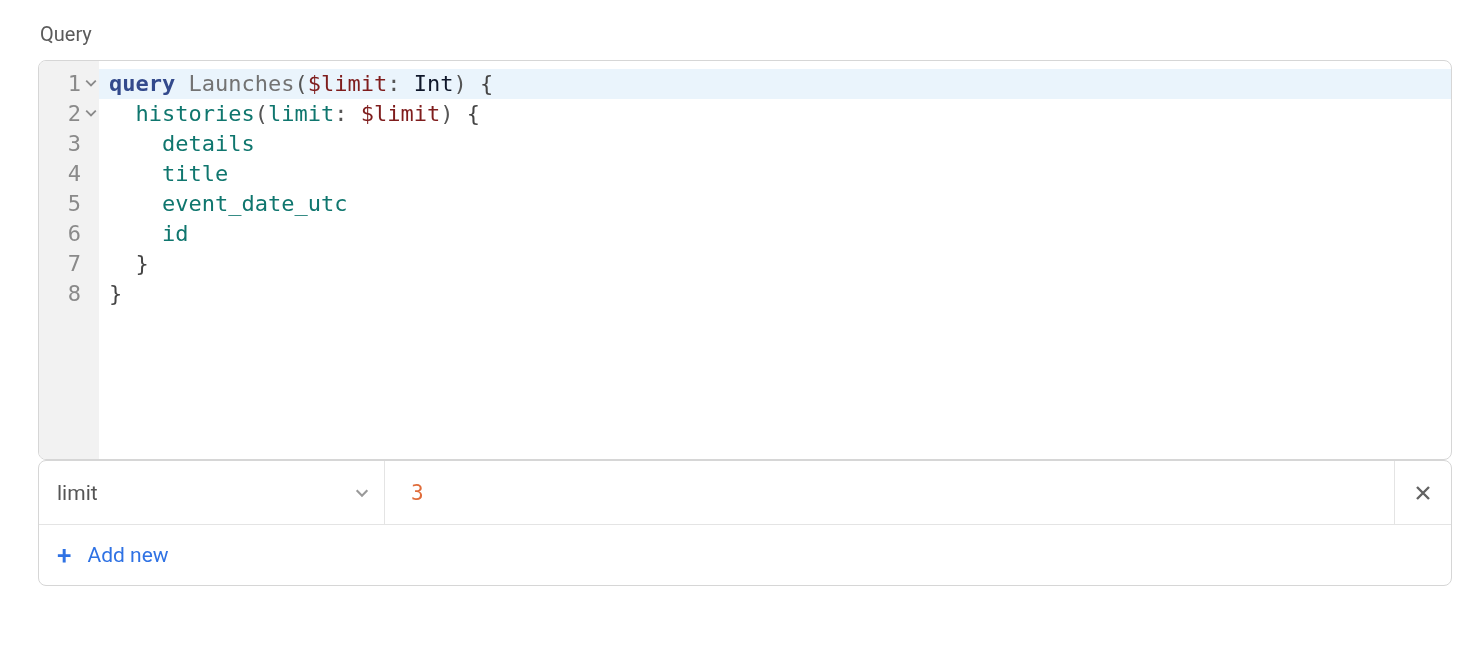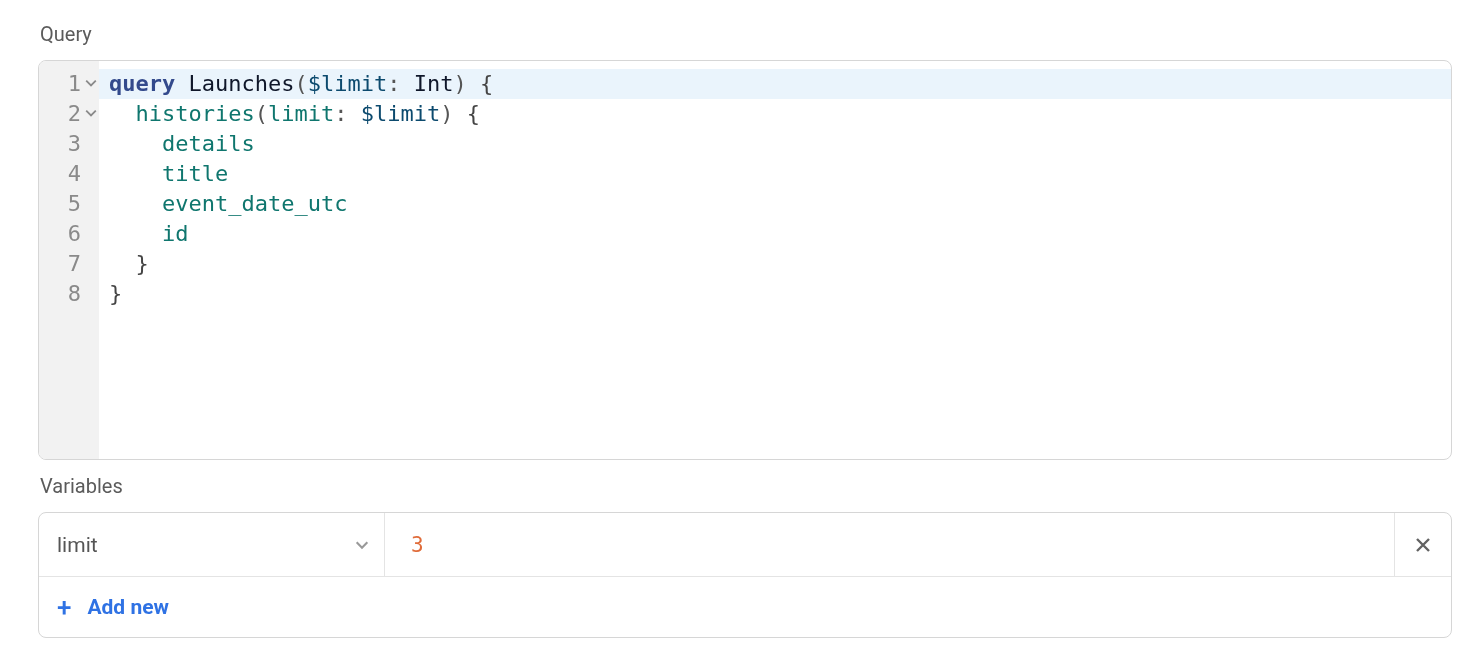--- a/index.html
+++ b/index.html
@@ -61,23 +61,23 @@
   }
   .code-line {
     height: 30px;
     line-height: 30px;
     padding-left: 10px;
   }
   .code-line.highlight {
     background: #eaf4fc;
   }
   .tok-keyword  { color: #334a8c; font-weight: 600; }
-  .tok-defname  { color: #0f172a; }
+  .tok-defname  { color: #737373; }
   .tok-punc     { color: #555; }
-  .tok-var      { color: #0c4a6e; }
+  .tok-var      { color: #7f1d1d; }
   .tok-type     { color: #0f172a; }
   .tok-field    { color: #0f766e; }
   .tok-brace    { color: #444; }
 
   
   .vars-box {
     border: 1px solid #d6d6d6;
     border-radius: 8px;
     overflow: hidden;
   }
@@ -138,21 +138,21 @@
     color: #2f72e4;
     cursor: pointer;
   }
   .add-row .plus {
     font-size: 26px;
     font-weight: 500;
     line-height: 1;
   }
   .add-row .label {
     font-size: 21px;
-    font-weight: 700;
+    font-weight: 400;
   }
   svg { display: block; }
 </style>
 </head>
 <body>
 
 <div class="panel">
 
   <div class="section-label">Query</div>
 
@@ -167,21 +167,20 @@
         <div class="gutter-line">3</div>
         <div class="gutter-line">4</div>
         <div class="gutter-line">5</div>
         <div class="gutter-line">6</div>
         <div class="gutter-line">7</div>
         <div class="gutter-line">8</div>
       </div>
     <div class="code-area" id="code"><div class="code-line highlight"><span class="tok-keyword">query</span><span> </span><span class="tok-defname">Launches</span><span class="tok-punc">(</span><span class="tok-var">$limit</span><span class="tok-punc">: </span><span class="tok-type">Int</span><span class="tok-punc">)</span><span> </span><span class="tok-brace">{</span></div><div class="code-line"><span>  </span><span class="tok-field">histories</span><span class="tok-punc">(</span><span class="tok-field">limit</span><span class="tok-punc">: </span><span class="tok-var">$limit</span><span class="tok-punc">)</span><span> </span><span class="tok-brace">{</span></div><div class="code-line"><span>    </span><span class="tok-field">details</span></div><div class="code-line"><span>    </span><span class="tok-field">title</span></div><div class="code-line"><span>    </span><span class="tok-field">event_date_utc</span></div><div class="code-line"><span>    </span><span class="tok-field">id</span></div><div class="code-line"><span>  </span><span class="tok-brace">}</span></div><div class="code-line"><span class="tok-brace">}</span></div></div>
   </div>
 
-  <div class="section-label">Variables</div>
 
   <div class="vars-box">
     <div id="var-rows">
         <div class="var-row">
           <div class="var-key">
             <span class="var-key-text">limit</span>
             <span>
               <svg class="chev" viewBox="0 0 12 12">
                 <path d="M2 4 L6 8 L10 4" fill="none" stroke="currentColor" stroke-width="1.6"></path>
               </svg>

